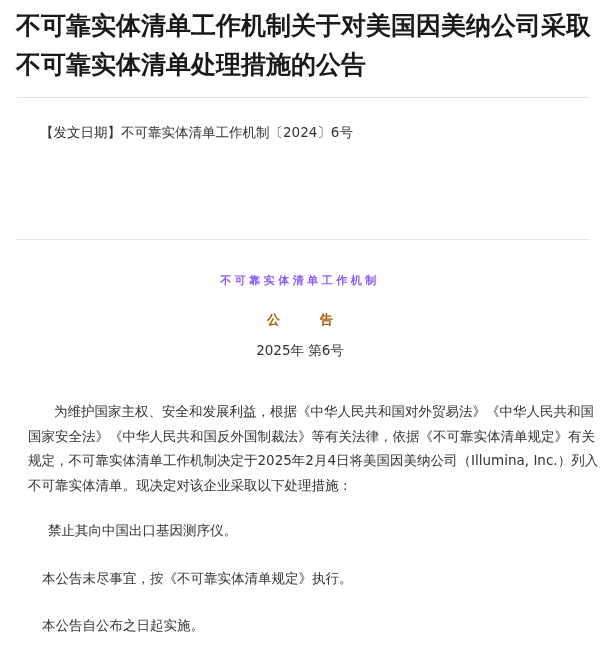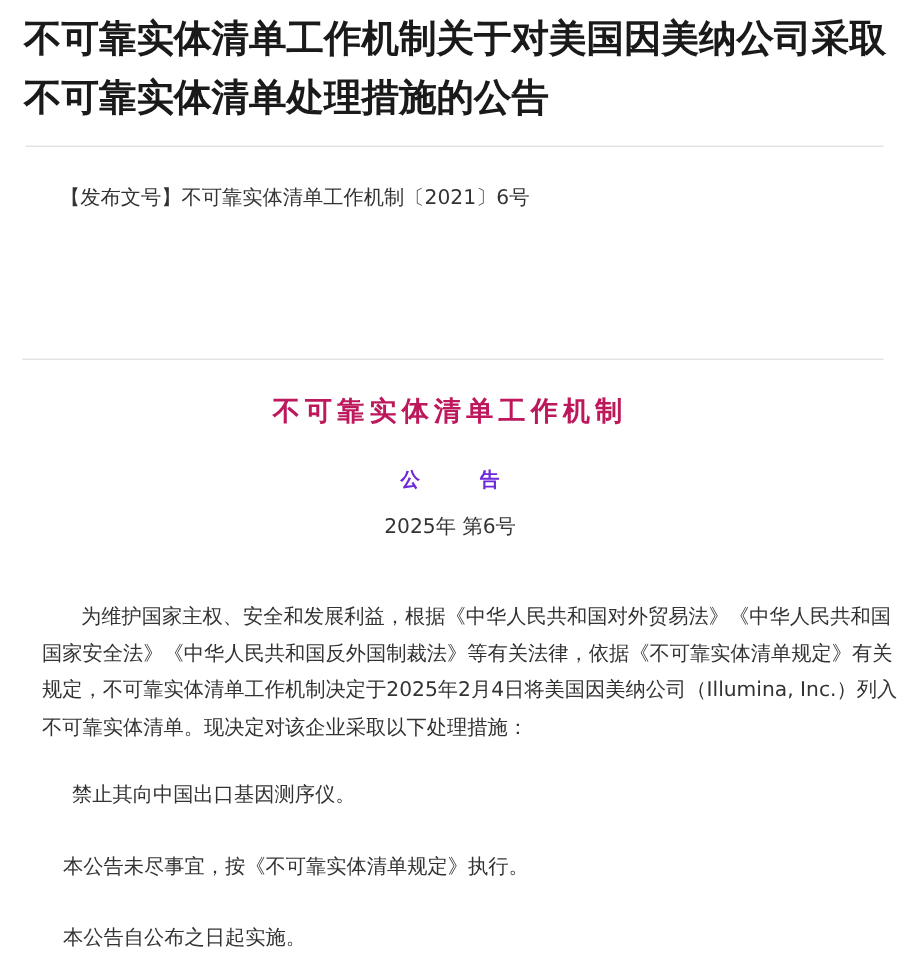--- a/index.html
+++ b/index.html
@@ -44,31 +44,31 @@
     }
     .meta-row { white-space: nowrap; }
     .center-line {
       position: absolute;
       left: 0;
       width: 600px;
       text-align: center;
       white-space: nowrap;
     }
     .org-name {
-      top: 262px;
-      font-size: 18px;
+      top: 273px;
+      font-size: 11px;
       font-weight: bold;
       letter-spacing: 3.5px;
-      color: #be185d;
+      color: #8b5cf6;
     }
     .notice-label {
       top: 311px;
       font-size: 13px;
       font-weight: bold;
-      color: #6d28d9;
+      color: #a16207;
       word-spacing: 0;
     }
     .notice-label span.gap { display: inline-block; width: 40px; }
     .doc-num {
       top: 342px;
       font-size: 13.5px;
       color: #333333;
     }
     .para {
       position: absolute;
@@ -89,21 +89,21 @@
   </style>
 </head>
 <body>
 
 <h1 class="title">不可靠实体清单工作机制关于对美国因美纳公司采取不可靠实体清单处理措施的公告</h1>
 
 <div class="divider top"></div>
 
 <div class="meta">
   <div class="meta-row">
-    <span>【发布文号】</span><span>不可靠实体清单工作机制〔2021〕6号</span>
+    <span>【发文日期】</span><span>不可靠实体清单工作机制〔2024〕6号</span>
   </div>
 </div>
 
 <div class="divider mid"></div>
 
 <div class="center-line org-name">不可靠实体清单工作机制</div>
 
 <div class="center-line notice-label">
   <span>公</span><span class="gap"></span><span>告</span>
 </div>

